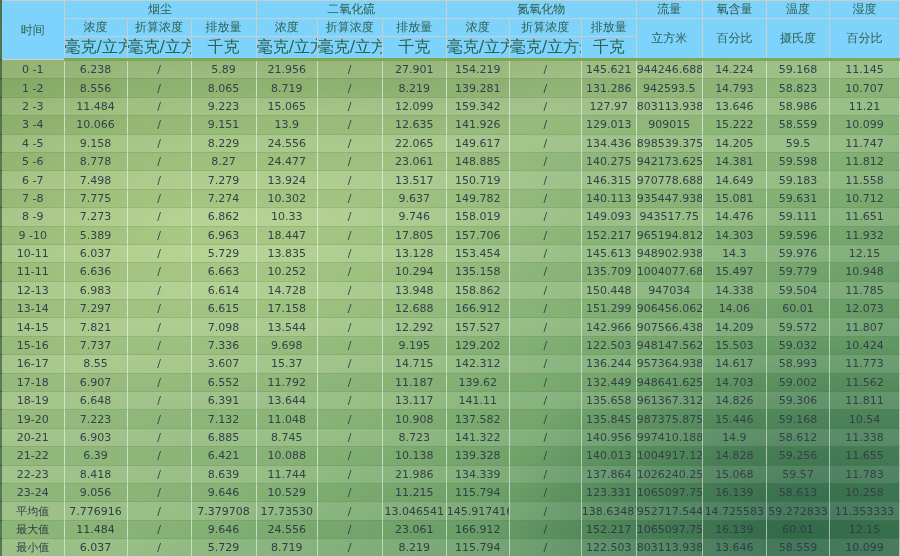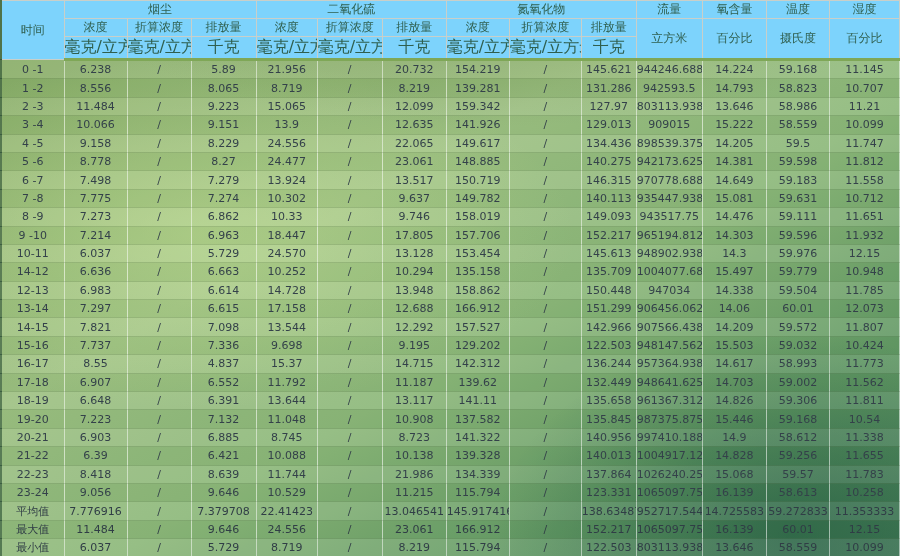--- a/index.html
+++ b/index.html
@@ -110,21 +110,21 @@
     </tr>
   </thead>
   <tbody>
       <tr>
         <td>0 -1</td>
         <td>6.238</td>
         <td>/</td>
         <td>5.89</td>
         <td>21.956</td>
         <td>/</td>
-        <td>20.732</td>
+        <td>27.901</td>
         <td>154.219</td>
         <td>/</td>
         <td>145.621</td>
         <td>944246.688</td>
         <td>14.224</td>
         <td>59.168</td>
         <td>11.145</td>
       </tr>
       <tr>
         <td>1 -2</td>
@@ -249,52 +249,52 @@
         <td>158.019</td>
         <td>/</td>
         <td>149.093</td>
         <td>943517.75</td>
         <td>14.476</td>
         <td>59.111</td>
         <td>11.651</td>
       </tr>
       <tr>
         <td>9 -10</td>
-        <td>7.214</td>
+        <td>5.389</td>
         <td>/</td>
         <td>6.963</td>
         <td>18.447</td>
         <td>/</td>
         <td>17.805</td>
         <td>157.706</td>
         <td>/</td>
         <td>152.217</td>
         <td>965194.812</td>
         <td>14.303</td>
         <td>59.596</td>
         <td>11.932</td>
       </tr>
       <tr>
         <td>10-11</td>
         <td>6.037</td>
         <td>/</td>
         <td>5.729</td>
-        <td>24.570</td>
+        <td>13.835</td>
         <td>/</td>
         <td>13.128</td>
         <td>153.454</td>
         <td>/</td>
         <td>145.613</td>
         <td>948902.938</td>
         <td>14.3</td>
         <td>59.976</td>
         <td>12.15</td>
       </tr>
       <tr>
-        <td>14-12</td>
+        <td>11-11</td>
         <td>6.636</td>
         <td>/</td>
         <td>6.663</td>
         <td>10.252</td>
         <td>/</td>
         <td>10.294</td>
         <td>135.158</td>
         <td>/</td>
         <td>135.709</td>
         <td>1004077.688</td>
@@ -363,21 +363,21 @@
         <td>122.503</td>
         <td>948147.562</td>
         <td>15.503</td>
         <td>59.032</td>
         <td>10.424</td>
       </tr>
       <tr>
         <td>16-17</td>
         <td>8.55</td>
         <td>/</td>
-        <td>4.837</td>
+        <td>3.607</td>
         <td>15.37</td>
         <td>/</td>
         <td>14.715</td>
         <td>142.312</td>
         <td>/</td>
         <td>136.244</td>
         <td>957364.938</td>
         <td>14.617</td>
         <td>58.993</td>
         <td>11.773</td>
@@ -492,21 +492,21 @@
         <td>1065097.75</td>
         <td>16.139</td>
         <td>58.613</td>
         <td>10.258</td>
       </tr>
       <tr class="summary">
         <td>平均值</td>
         <td>7.776916</td>
         <td>/</td>
         <td>7.379708</td>
-        <td>22.41423</td>
+        <td>17.73530</td>
         <td>/</td>
         <td>13.046541</td>
         <td>145.917416</td>
         <td>/</td>
         <td>138.634875</td>
         <td>952717.54437</td>
         <td>14.725583</td>
         <td>59.272833</td>
         <td>11.353333</td>
       </tr>

